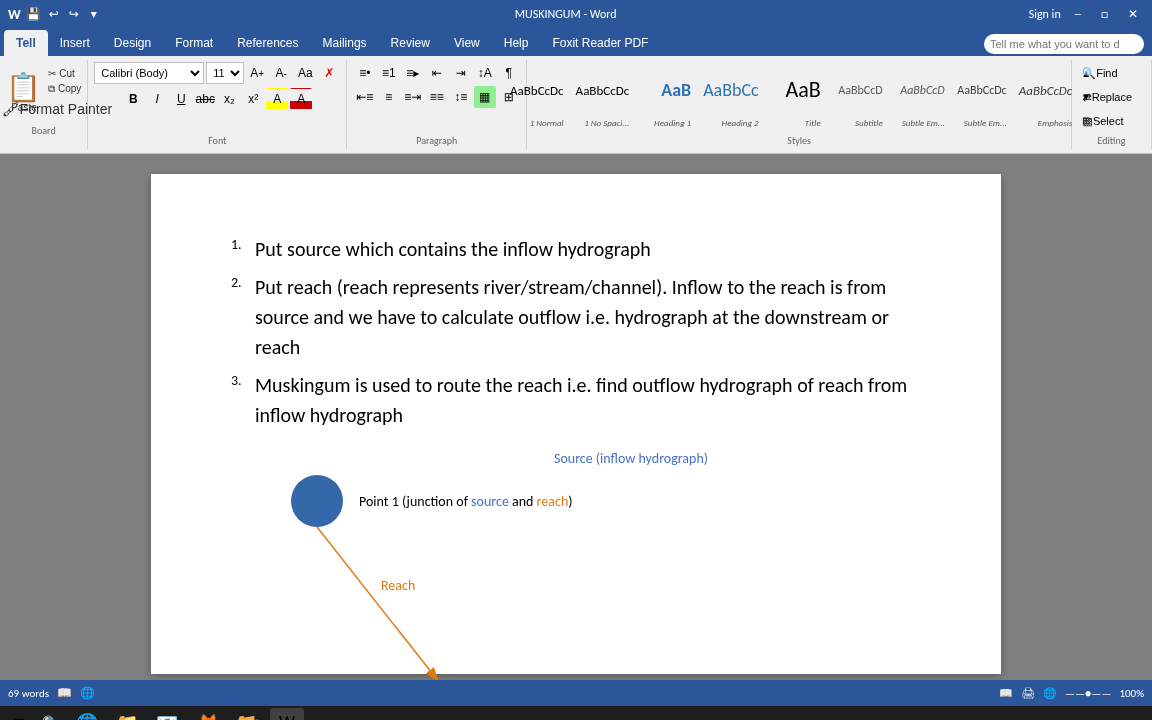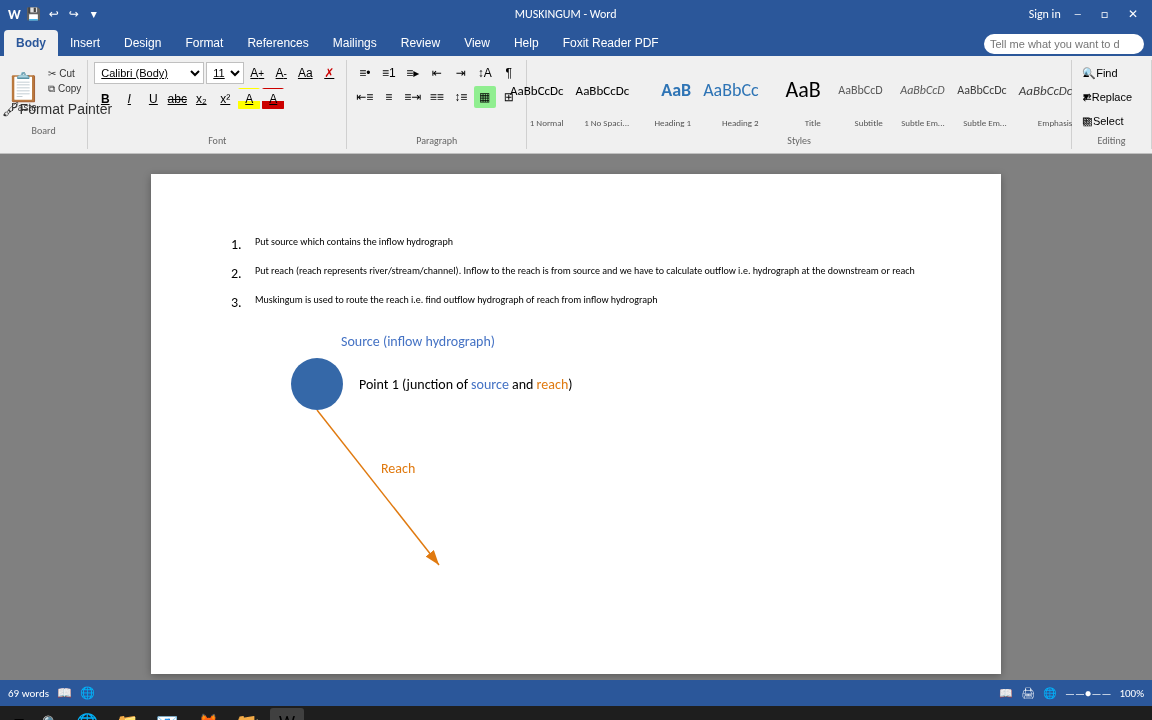--- a/index.html
+++ b/index.html
@@ -186,20 +186,21 @@
       line-height: 1.2;
       flex: 1;
       display: flex;
       align-items: center;
       justify-content: center;
     }
     .style-name {
       font-size: 9px;
       color: #555;
       margin-top: 2px;
+      font-style: italic;
     }
     .styles-scroll-btn {
       width: 14px;
       height: 68px;
       background: transparent;
       border: none;
       cursor: pointer;
       display: flex;
       align-items: center;
       justify-content: center;
@@ -237,21 +238,21 @@
     .numbered-list li {
       display: flex;
       margin-bottom: 8px;
       line-height: 1.5;
     }
     .list-num {
       min-width: 24px;
       font-size: 14px;
     }
     .list-text {
-      font-size: 10px;
+      font-size: 20px;
       line-height: 1.5;
     }
 
     
     .diagram {
       margin-top: 20px;
       padding-left: 60px;
       position: relative;
     }
 
@@ -363,21 +364,21 @@
   </div>
   <div class="title-bar-right">
     <span style="font-size:12px;cursor:pointer;">Sign in</span>
     <span style="cursor:pointer;padding:0 6px;">─</span>
     <span style="cursor:pointer;padding:0 6px;">□</span>
     <span style="cursor:pointer;padding:0 6px;">✕</span>
   </div>
 </div>
 
 <div class="ribbon-tabs">
-  <button class="ribbon-tab active">Body</button>
+  <button class="ribbon-tab active">Tell</button>
   <button class="ribbon-tab">Insert</button>
   <button class="ribbon-tab">Design</button>
   <button class="ribbon-tab">Format</button>
   <button class="ribbon-tab">References</button>
   <button class="ribbon-tab">Mailings</button>
   <button class="ribbon-tab">Review</button>
   <button class="ribbon-tab">View</button>
   <button class="ribbon-tab">Help</button>
   <button class="ribbon-tab">Foxit Reader PDF</button>
   <div style="flex:1;"></div>
@@ -406,21 +407,21 @@
         <button class="clipboard-small-btn format-painter-btn">
           <span>🖌</span>
           <span>Format Painter</span>
         </button>
       </div>
     </div>
     <div class="ribbon-group-label">Board</div>
   </div>
 
   <div class="ribbon-group font-group">
-    <div class="ribbon-group-content" style="flex-direction:column;align-items:flex-start;gap:2px;text-decoration:underline;">
+    <div class="ribbon-group-content" style="flex-direction:column;align-items:center;gap:2px;">
       <div class="font-row1">
         <select class="font-select">
           <option>Calibri (Body)</option>
         </select>
         <select class="size-select">
           <option>11</option>
         </select>
         <button class="ribbon-btn-sm" title="Grow Font">A<sup>+</sup></button>
         <button class="ribbon-btn-sm" title="Shrink Font">A<sup>-</sup></button>
         <button class="ribbon-btn-sm">Aa</button>
@@ -553,21 +554,21 @@
         <span class="list-text">Put reach (reach represents river/stream/channel). Inflow to the reach is from source and we have to calculate outflow i.e. hydrograph at the downstream or reach</span>
       </li>
       <li>
         <span class="list-num">3.</span>
         <span class="list-text">Muskingum is used to route the reach i.e. find outflow hydrograph of reach from inflow hydrograph</span>
       </li>
     </ol>
 
     <div class="diagram">
 
-      <div class="source-label" style="margin-left:50px;">Source (inflow hydrograph)</div>
+      <div class="source-label" style="margin-left:50px;text-align:center;">Source (inflow hydrograph)</div>
 
       <div class="circle-row">
         <div class="blue-circle"></div>
         <div class="point1-label">
           <span>Point 1 (junction of </span><span class="source-word">source</span><span> and </span><span class="reach-word">reach</span><span>)</span>
         </div>
       </div>
 
       <div style="position:relative;height:180px;margin-top:0px;">
         <svg width="300" height="180" style="position:absolute;left:0;top:0;">

